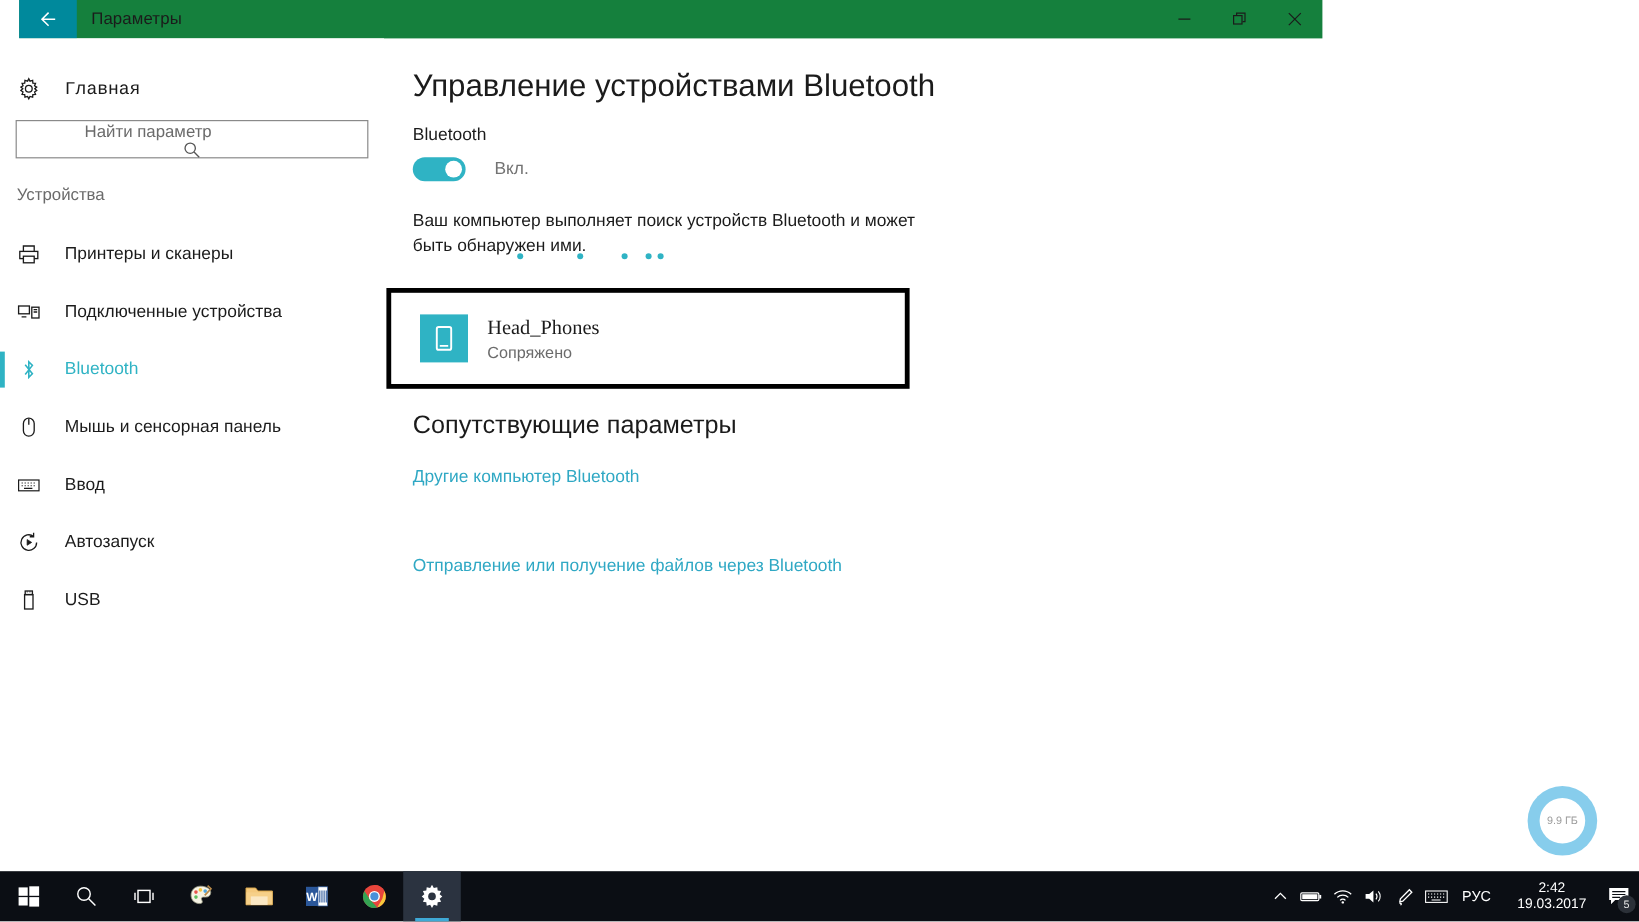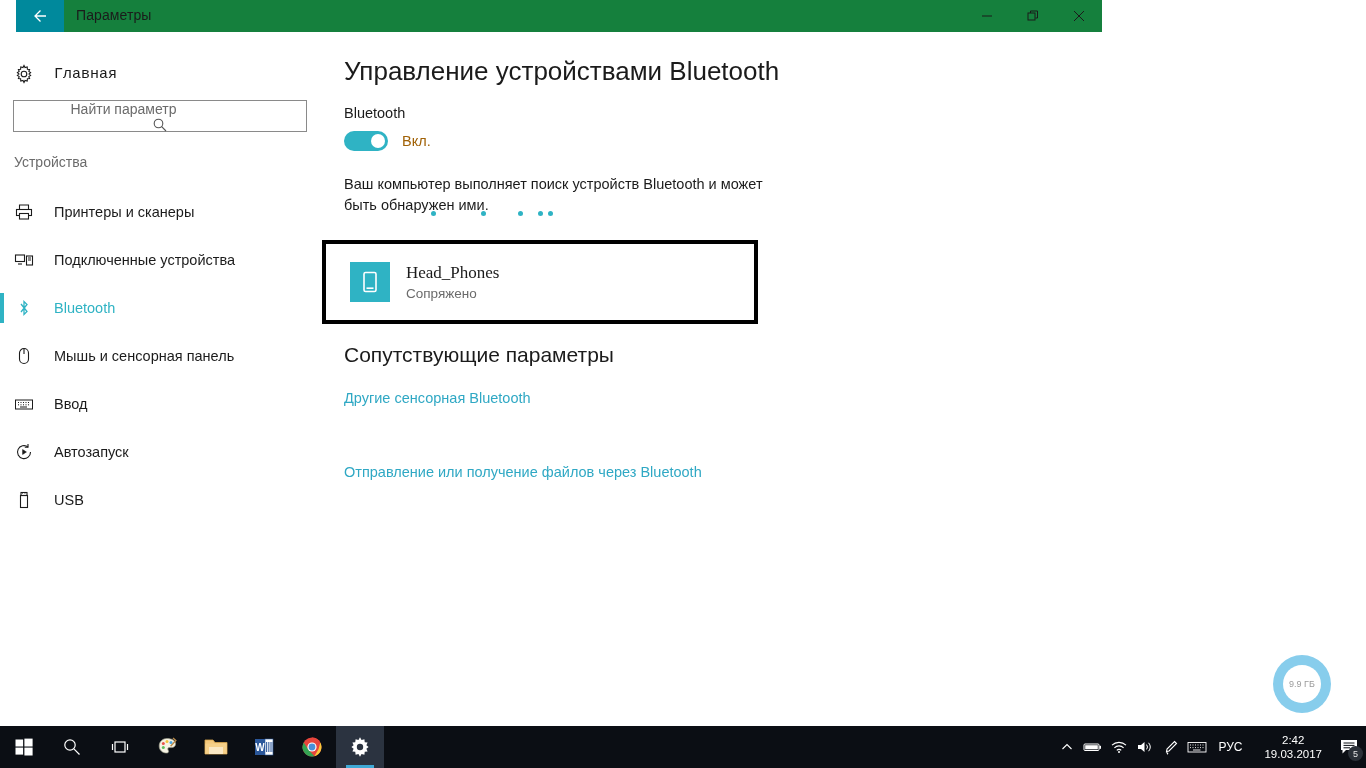--- a/index.html
+++ b/index.html
@@ -81,21 +81,21 @@
 
   .toggle-row { position:absolute; left:0; top:99px; display:flex; align-items:center; }
   .toggle {
     width:44px; height:20px; border-radius:10px; background:#2fb3c4;
     position:relative; cursor:pointer;
   }
   .toggle .knob {
     position:absolute; right:3px; top:3px; width:14px; height:14px;
     border-radius:50%; background:#ffffff;
   }
-  .toggle-text { margin-left:14px; font-size:14.5px; color:#a16207; }
+  .toggle-text { margin-left:24px; font-size:14.5px; color:#737373; }
 
   .desc {
     position:absolute; left:0; top:142px; width:450px;
     font-size:14.5px; line-height:21px; color:#1b1b1b;
   }
 
   .dots { position:absolute; left:0; top:176px; width:460px; height:12px; }
   .dots i {
     position:absolute; top:3px; width:5px; height:5px; border-radius:50%;
     background:#2fb3c4; display:block;
@@ -348,21 +348,21 @@
           </g>
         </svg>
       </div>
       <div class="device-text">
         <div class="device-name">Head_Phones</div>
         <div class="device-status">Сопряжено</div>
       </div>
     </div>
 
     <div class="sec-title">Сопутствующие параметры</div>
-    <div class="link link-1">Другие сенсорная Bluetooth</div>
+    <div class="link link-1">Другие компьютер Bluetooth</div>
     <div class="link link-2">Отправление или получение файлов через Bluetooth</div>
 
   </div>
 
   <div class="gauge">
     <div class="inner">
       <span class="txt">9.9 ГБ</span>
     </div>
   </div>
 

